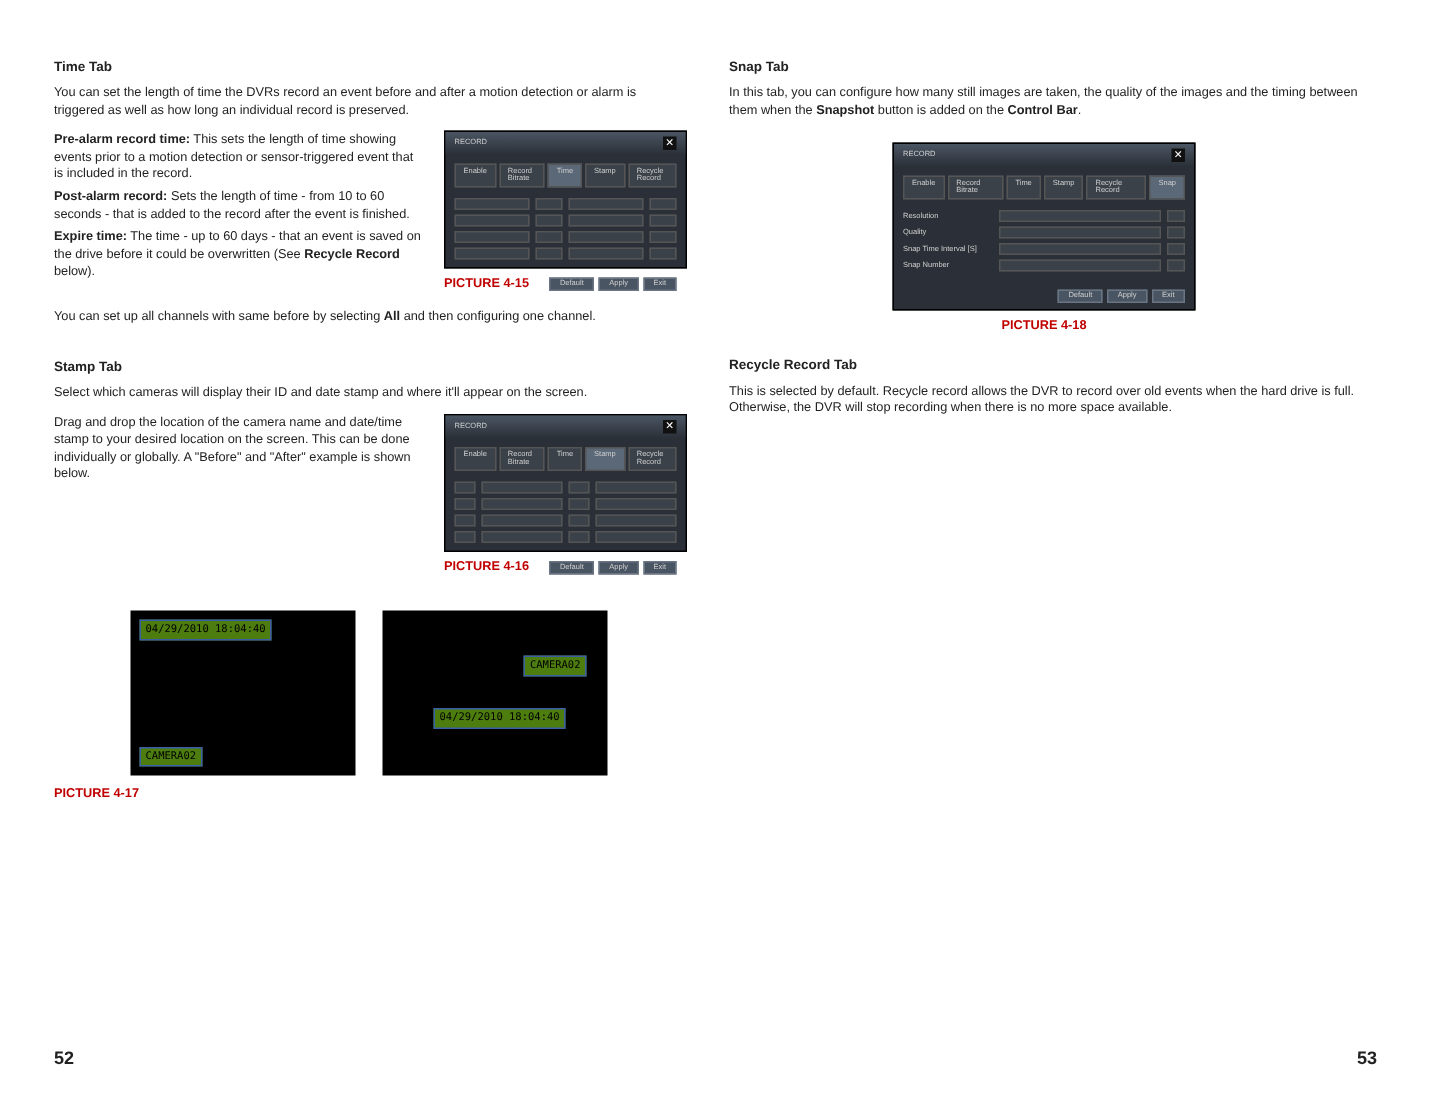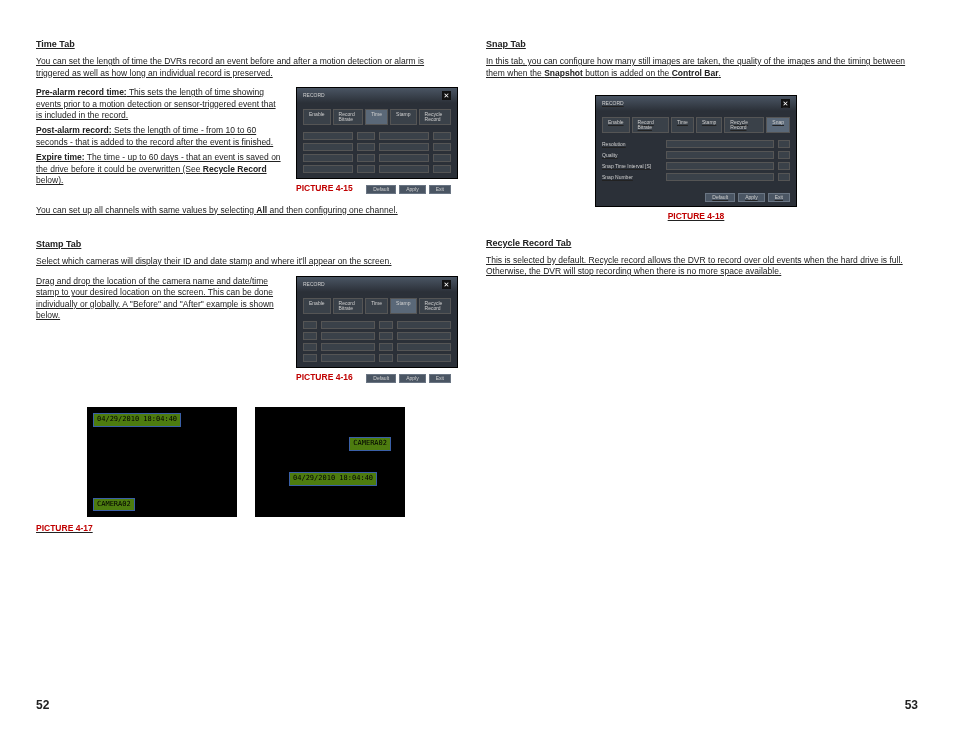--- a/index.html
+++ b/index.html
@@ -20,21 +20,20 @@
     gap: 30px;
     padding: 38px 36px 0 36px;
     box-sizing: border-box;
     width: 100%;
     height: 100%;
   }
   .col {
     width: 420px;
     display: flex;
     flex-direction: column;
-    text-decoration: underline;
   }
   h3.sect {
     font-weight: 700;
     font-size: 9px;
     margin: 0 0 6px 0;
   }
   p.body {
     margin: 0 0 8px 0;
   }
   .bold { font-weight: 700; }
@@ -255,21 +254,21 @@
       </p>
       <p class="body" style="margin-bottom:4px">
         <span class="bold">Post-alarm record:</span><span> Sets the length of time - from 10 to 60 seconds - that is added to the record after the event is finished.</span>
       </p>
       <p class="body">
         <span class="bold">Expire time:</span><span> The time - up to 60 days - that an event is saved on the drive before it could be overwritten (See </span><span class="bold">Recycle Record</span><span> below).</span>
       </p>
     </div>
 
     <p class="body">
-      <span>You can set up all channels with same values by selecting </span><span class="bold">All</span><span> and then configuring one channel.</span>
+      <span>You can set up all channels with same before by selecting </span><span class="bold">All</span><span> and then configuring one channel.</span>
     </p>
 
     <h3 class="sect" style="margin-top:14px">Stamp Tab</h3>
     <p class="body">Select which cameras will display their ID and date stamp and where it'll appear on the screen.</p>
 
     <div class="clearfix">
 
       <div class="figure-right fig16">
         <div class="dvr-window">
           <div class="dvr-title">

